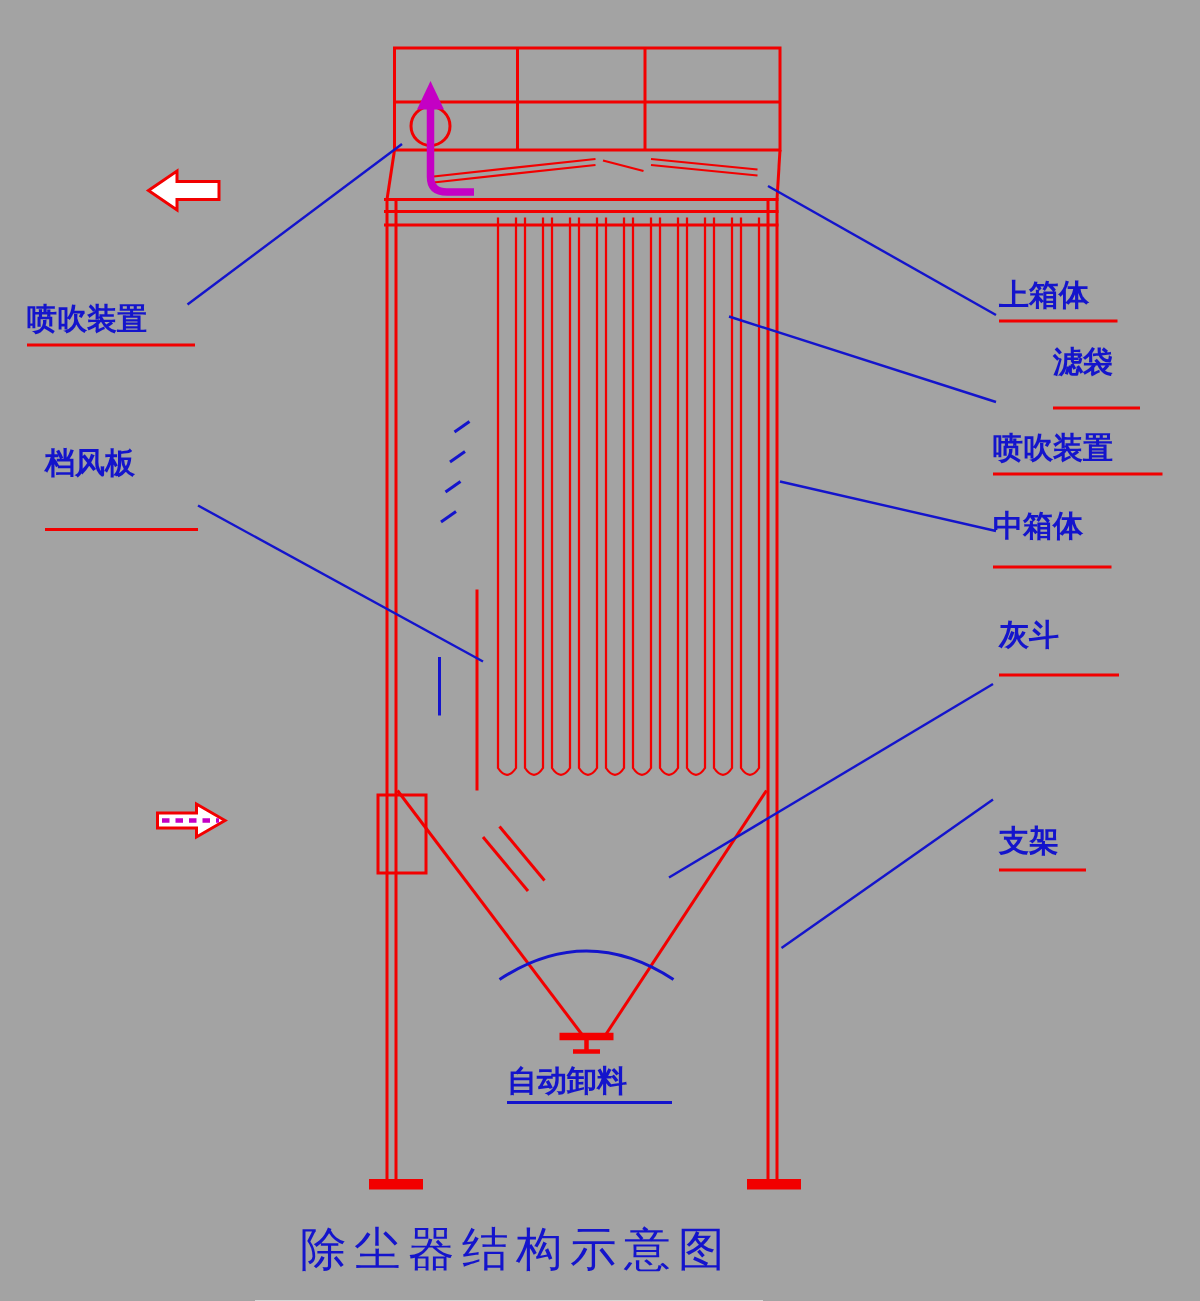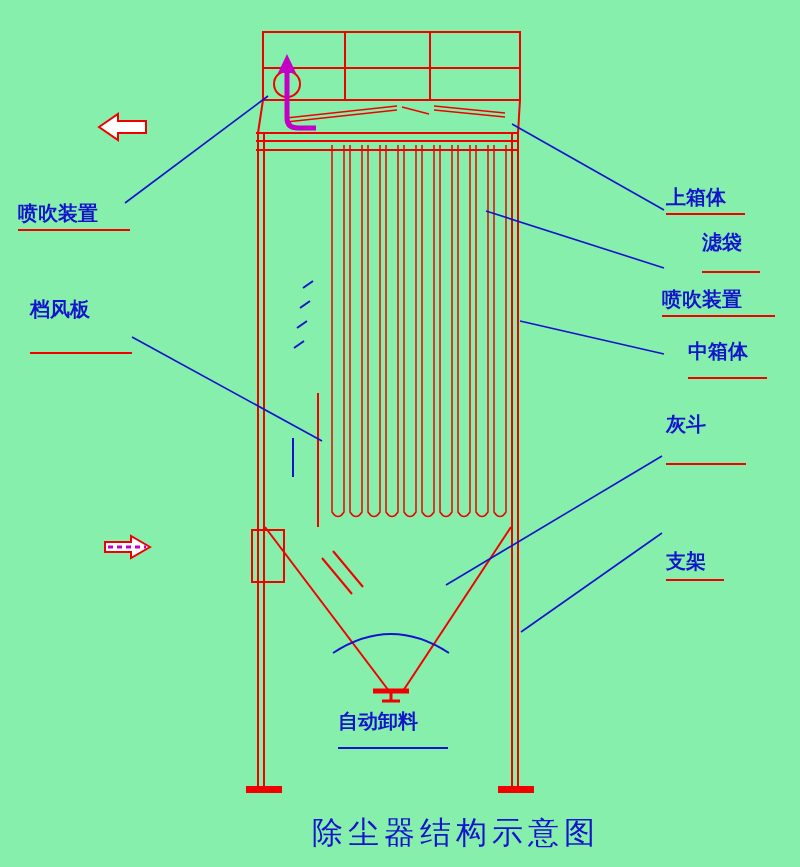--- a/index.html
+++ b/index.html
@@ -1,46 +1,46 @@
 <!DOCTYPE html>
 <html style="--line-red: #f20000; --label-blue: #1414cc; --pipe-magenta: #c400c4;"><head>
 <meta charset="utf-8">
 <style>
   :root{
     --line-red:#f20000;
     --label-blue:#1414cc;
     --pipe-magenta:#c400c4;
   }
   html,body{margin:0;padding:0;background:#ffffff;}
-  #stage{position:relative;width:800px;height:867px;background:#86efac;overflow:hidden;
+  #stage{position:relative;width:800px;height:867px;background:#a3a3a3;overflow:hidden;
          font-family:"Liberation Sans","DejaVu Sans",sans-serif;}
   #art{position:absolute;left:0;top:0;}
   
   .rl{stroke:var(--line-red);fill:none;stroke-width:2;}
   .rl1{stroke:var(--line-red);fill:none;stroke-width:1.5;}
   .rfill{fill:var(--line-red);stroke:none;}
   .bl{stroke:var(--label-blue);fill:none;stroke-width:1.6;}
   .bl2{stroke:var(--label-blue);fill:none;stroke-width:2;}
   .mg{stroke:var(--pipe-magenta);fill:none;stroke-width:5;}
   .mgfill{fill:var(--pipe-magenta);stroke:none;}
   .warrow{fill:#ffffff;stroke:var(--line-red);stroke-width:2;}
   
   .lbl{position:absolute;color:var(--label-blue);font-size:20px;line-height:22px;
        font-weight:bold;white-space:nowrap;border-bottom:2px solid var(--line-red);}
   .lbl-blow{left:18px;top:202px;width:112px;padding-bottom:5px;}
   .lbl-baffle{left:30px;top:298px;width:102px;padding-bottom:32px;}
   .lbl-upperbox{left:666px;top:186px;width:79px;padding-bottom:5px;}
   .lbl-bag{left:702px;top:231px;width:58px;padding-bottom:18px;}
   .lbl-cage{left:662px;top:288px;width:113px;padding-bottom:5px;}
-  .lbl-midbox{left:688px;top:340px;width:79px;padding-bottom:15px;}
-  .lbl-hopper{left:666px;top:413px;width:80px;padding-bottom:28px;}
+  .lbl-midbox{left:662px;top:340px;width:79px;padding-bottom:15px;}
+  .lbl-hopper{left:666px;top:413px;width:80px;padding-bottom:14px;}
   .lbl-support{left:666px;top:505px;width:58px;padding-bottom:7px;margin-top:45px;}
-  .lbl-discharge{left:338px;top:710px;width:110px;padding-bottom:15px;
+  .lbl-discharge{left:338px;top:710px;width:110px;padding-bottom:2px;
                  border-bottom:2px solid var(--label-blue);}
-  .title{position:absolute;left:200px;top:812px;width:400px;text-align:right;
+  .title{position:absolute;left:200px;top:812px;width:400px;text-align:left;
          color:var(--label-blue);font-size:31px;letter-spacing:5px;
          font-family:"DejaVu Serif","Liberation Serif",serif;}
 </style>
 </head>
 <body>
 
 <div id="stage">
 
   <svg id="art" width="800" height="867" viewBox="0 0 800 867">
 

